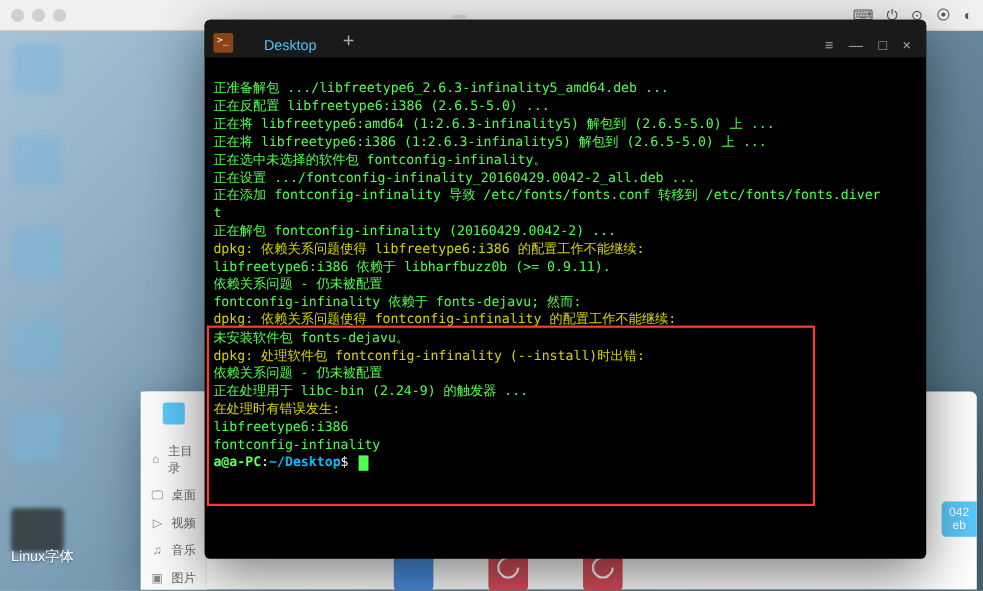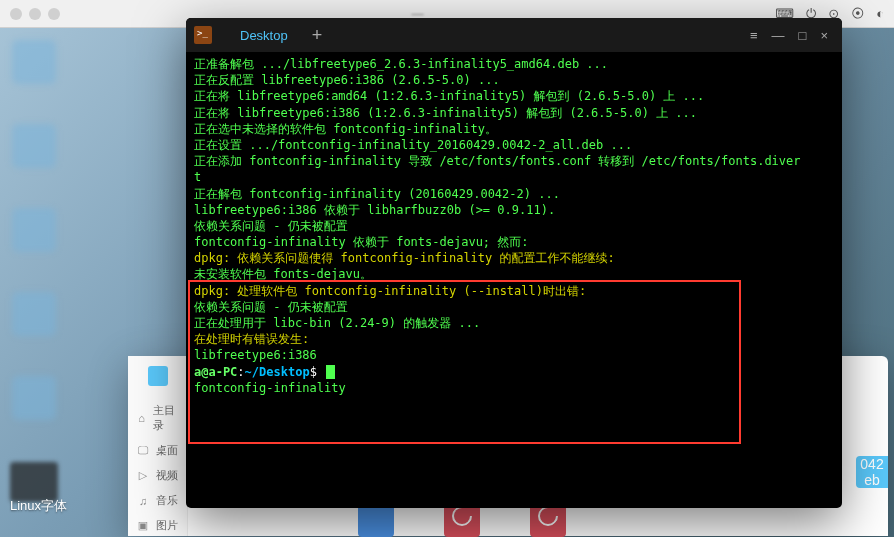--- a/index.html
+++ b/index.html
@@ -142,21 +142,21 @@
     }
     .fm-right-badge {
       position: absolute;
       right: 0;
       top: 100px;
       width: 32px;
       height: 32px;
       background: #5ac8fa;
       border-radius: 4px 0 0 4px;
       color: white;
-      font-size: 14px;
+      font-size: 11px;
       display: flex;
       flex-direction: column;
       align-items: center;
       justify-content: center;
     }
     
     .terminal {
       position: absolute;
       left: 186px;
       top: 18px;
@@ -166,22 +166,22 @@
       border-radius: 5px;
       box-shadow: 0 15px 50px rgba(0,0,0,0.5);
       display: flex;
       flex-direction: column;
       z-index: 10;
     }
     .term-titlebar {
       height: 34px;
       background: #1a1a1a;
       display: flex;
-      align-items: center;
-      padding: 17px 8px;
+      align-items: flex-end;
+      padding: 4px 8px;
       border-radius: 5px 5px 0 0;
     }
     .term-app-icon {
       width: 18px; height: 18px;
       background: #8b4513;
       border-radius: 2px;
       margin-right: 14px;
       position: relative;
     }
     .term-app-icon::after {
@@ -214,20 +214,21 @@
     .term-ctrl { cursor: pointer; }
     .term-body {
       flex: 1;
       padding: 4px 8px;
       font-family: 'Menlo', 'Consolas', monospace;
       font-size: 12px;
       line-height: 1.35;
       color: #4fff4f;
       position: relative;
       overflow: hidden;
+      margin-top: 16px;
     }
     .term-line { white-space: nowrap; }
     .yellow { color: #d4d400; }
     .bold-green { color: #66ff66; font-weight: bold; }
     .red-box {
       position: absolute;
       left: 2px;
       top: 228px;
       width: 553px;
       height: 164px;
@@ -326,32 +327,33 @@
   <div class="term-body">
     <div class="term-line">正准备解包 .../libfreetype6_2.6.3-infinality5_amd64.deb  ...</div>
     <div class="term-line">正在反配置 libfreetype6:i386 (2.6.5-5.0) ...</div>
     <div class="term-line">正在将 libfreetype6:amd64 (1:2.6.3-infinality5) 解包到 (2.6.5-5.0) 上 ...</div>
     <div class="term-line">正在将 libfreetype6:i386 (1:2.6.3-infinality5) 解包到 (2.6.5-5.0) 上 ...</div>
     <div class="term-line">正在选中未选择的软件包 fontconfig-infinality。</div>
     <div class="term-line">正在设置 .../fontconfig-infinality_20160429.0042-2_all.deb  ...</div>
     <div class="term-line">正在添加 fontconfig-infinality 导致 /etc/fonts/fonts.conf 转移到 /etc/fonts/fonts.diver</div>
     <div class="term-line">t</div>
     <div class="term-line">正在解包 fontconfig-infinality (20160429.0042-2) ...</div>
+    <div class="term-line yellow">dpkg: 依赖关系问题使得 libfreetype6:i386 的配置工作不能继续:</div>
     <div class="term-line"> libfreetype6:i386 依赖于 libharfbuzz0b (&gt;= 0.9.11).</div>
     <div class="term-line"></div>
     <div class="term-line"> 依赖关系问题 - 仍未被配置</div>
     <div class="term-line"> fontconfig-infinality 依赖于 fonts-dejavu; 然而:</div>
     <div class="term-line yellow">dpkg: 依赖关系问题使得 fontconfig-infinality 的配置工作不能继续:</div>
     <div class="term-line">  未安装软件包 fonts-dejavu。</div>
     <div class="term-line"></div>
     <div class="term-line yellow">dpkg: 处理软件包 fontconfig-infinality (--install)时出错:</div>
     <div class="term-line"> 依赖关系问题 - 仍未被配置</div>
     <div class="term-line">正在处理用于 libc-bin (2.24-9) 的触发器 ...</div>
     <div class="term-line yellow">在处理时有错误发生:</div>
     <div class="term-line"> libfreetype6:i386</div>
+    <div class="term-line"> fontconfig-infinality</div>
     <div class="term-line prompt-line">
       <span class="user bold-green">a@a-PC</span><span class="dollar">:</span><span class="path">~/Desktop</span><span class="dollar">$</span>
       <span class="cursor"></span>
     </div>
-    <div class="term-line"> fontconfig-infinality</div>
     <div class="red-box"></div>
   </div>
 </div>
 
 </body></html>

